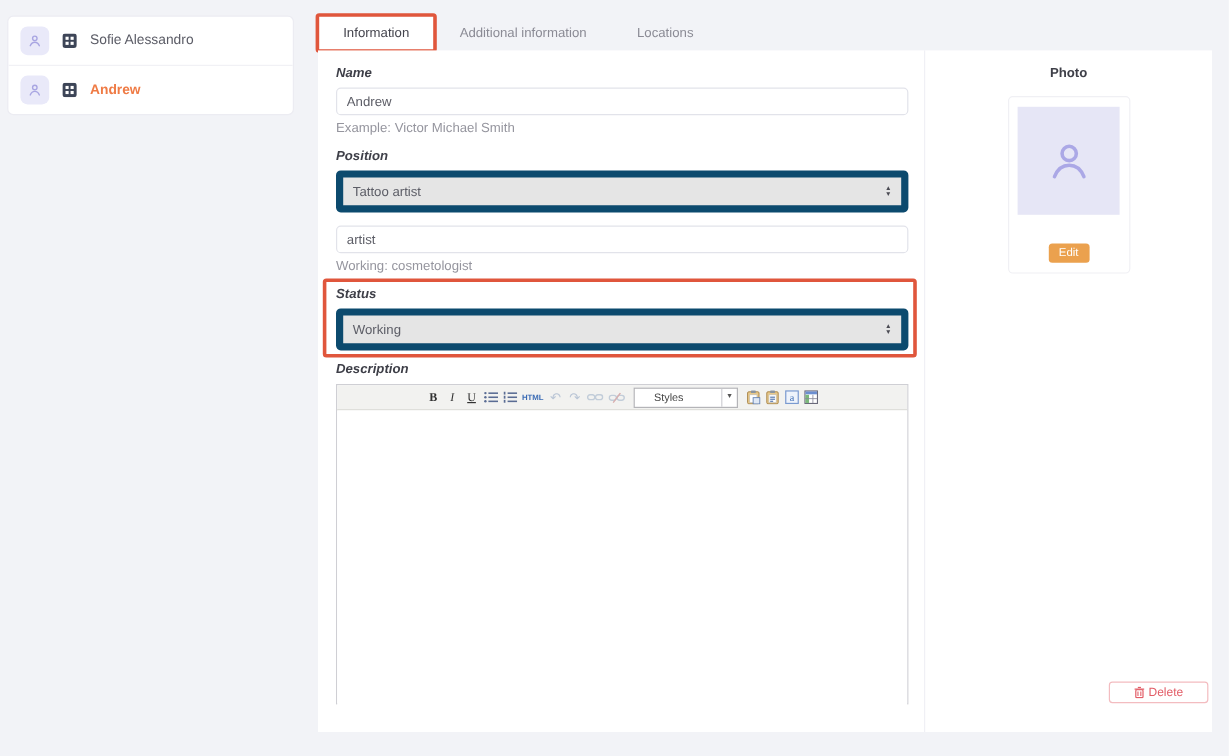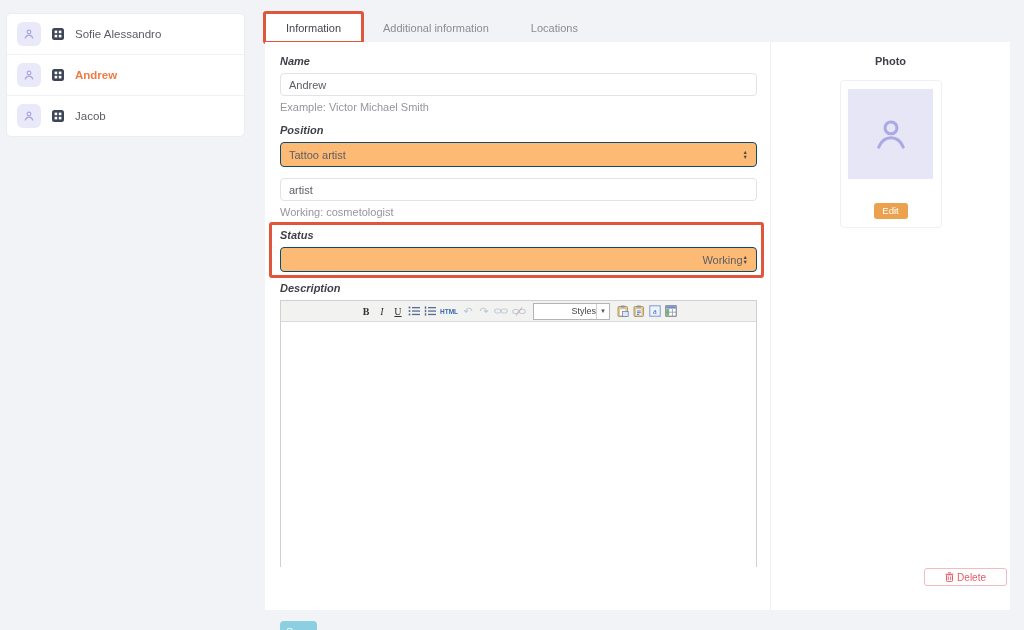--- a/index.html
+++ b/index.html
@@ -30,41 +30,41 @@
   
   .panel{position:absolute;left:265px;top:42px;width:745px;height:568px;background:#fff;}
   .panel-inner{display:flex;height:100%;}
   .form-col{width:506px;box-sizing:border-box;padding:13px 13px 0 15px;border-right:1px solid #f0f0f5;}
   .photo-col{flex:1;padding-top:13px;}
   .field-label{font-size:11px;font-weight:700;color:#3e3f48;margin-bottom:6px;font-style:italic;}
   .text-input{display:block;width:100%;box-sizing:border-box;height:23px;border:1px solid #e2e3ea;
     border-radius:4px;padding:0 8px;font-size:11px;color:#5c5d66;background:#fff;
     font-family:"Liberation Sans",sans-serif;outline:none;}
   .helper{font-size:11px;color:#95959e;margin:5px 0 11px;}
-  .select-box{height:23px;border:1px solid #0c4a6e;border-radius:4px;display:flex;align-items:center;
-    justify-content:space-between;padding:0 8px;font-size:11px;color:#5c5d66;background:#fdba74;
-    margin-bottom:11px;cursor:pointer;}
+  .select-box{height:23px;border:6px solid #0c4a6e;border-radius:4px;display:flex;align-items:center;
+    justify-content:space-between;padding:0 8px;font-size:11px;color:#5c5d66;background:#e5e5e5;
+    margin-bottom:11px;cursor:pointer;gap:33px;}
   .spinner{display:flex;flex-direction:column;font-size:5.5px;line-height:4.5px;color:#4a4a52;}
   .status-group{position:relative;margin:4px 0 10px;}
   .status-annotation{position:absolute;left:-11px;right:-7px;top:-7px;bottom:-6px;
     border:3px solid #e0563c;border-radius:3px;pointer-events:none;}
   
   .editor{border:1px solid #cfcfd4;height:267px;box-sizing:border-box;margin-bottom:7px;background:#fff;}
   .editor-toolbar{height:20px;background:#f2f2f0;border-bottom:1px solid #dadad6;display:flex;
     align-items:center;justify-content:center;gap:4px;}
   .tb{font-size:10px;color:#333;min-width:12px;text-align:center;cursor:pointer;display:flex;
     align-items:center;justify-content:center;}
   .tb-b{font-weight:700;font-family:"Liberation Serif",serif;}
   .tb-i{font-style:italic;font-family:"Liberation Serif",serif;}
   .tb-u{text-decoration:underline;font-family:"Liberation Serif",serif;}
   .tb-html{font-size:6.5px;font-weight:700;color:#3a6bb5;}
   .tb-arrow{color:#b9c5d5;font-size:11px;}
   .styles-combo{display:flex;align-items:center;height:15px;border:1px solid #b4b4b8;background:#fff;
     margin:0 3px;cursor:pointer;}
-  .styles-text{width:56px;font-size:9px;color:#444;padding-left:6px;text-align:right;}
+  .styles-text{width:56px;font-size:9px;color:#444;padding-left:16px;text-align:left;}
   .styles-caret{width:12px;height:100%;border-left:1px solid #cfcfd4;display:flex;align-items:center;
     justify-content:center;font-size:6px;color:#555;}
   .editor-body{height:246px;background:#fff;cursor:text;}
   
   .save-btn{width:37px;height:22px;background:#8dcfe2;color:#fff;font-size:11px;border:none;
     border-radius:4px;cursor:pointer;font-family:"Liberation Sans",sans-serif;margin-top:47px;}
   .delete-btn{position:absolute;right:3px;bottom:24px;height:18px;border:1px solid #f3bcc0;
     border-radius:3px;background:#fff;color:#e25c66;font-size:10px;display:flex;align-items:center;
     gap:3px;padding:0 20px;cursor:pointer;font-family:"Liberation Sans",sans-serif;}
   
@@ -113,38 +113,20 @@
           <rect width="12" height="12" rx="2.5" fill="#3d4557"></rect>
           <rect x="2.6" y="2.6" width="2.6" height="2.6" fill="#fff"></rect>
           <rect x="6.8" y="2.6" width="2.6" height="2.6" fill="#fff"></rect>
           <rect x="2.6" y="6.8" width="2.6" height="2.6" fill="#fff"></rect>
           <rect x="6.8" y="6.8" width="2.6" height="2.6" fill="#fff"></rect>
         </svg>
     </span>
     <span class="sidebar-name">Andrew</span>
   </div>
 
-  <div class="sidebar-row">
-    <span class="sidebar-avatar">
-      <svg width="14" height="14" viewBox="0 0 24 24">
-          <circle cx="12" cy="8.5" r="3.2" fill="none" stroke="#a9a6e2" stroke-width="2"></circle>
-          <path d="M5.5 19c1.4-3.4 4-5 6.5-5s5.1 1.6 6.5 5" fill="none" stroke="#a9a6e2" stroke-width="2" stroke-linecap="round"></path>
-        </svg>
-    </span>
-    <span class="drag-handle">
-      <svg width="12" height="12" viewBox="0 0 12 12">
-          <rect width="12" height="12" rx="2.5" fill="#3d4557"></rect>
-          <rect x="2.6" y="2.6" width="2.6" height="2.6" fill="#fff"></rect>
-          <rect x="6.8" y="2.6" width="2.6" height="2.6" fill="#fff"></rect>
-          <rect x="2.6" y="6.8" width="2.6" height="2.6" fill="#fff"></rect>
-          <rect x="6.8" y="6.8" width="2.6" height="2.6" fill="#fff"></rect>
-        </svg>
-    </span>
-    <span class="sidebar-name">Jacob</span>
-  </div>
 </div>
 
 <div class="tabs">
   <div class="tab active">
     <span>Information</span>
     <div class="tab-annotation"></div>
   </div>
   <div class="tab">
     <span>Additional information</span>
   </div>
@@ -170,21 +152,21 @@
             <span>▼</span>
           </span>
       </div>
 
       <input class="text-input" type="text" value="artist" style="">
       <div class="helper">Working: cosmetologist</div>
 
       <div class="status-group">
         <div class="status-annotation"></div>
         <div class="field-label">Status</div>
-        <div class="select-box" style="margin-bottom:0;justify-content:flex-end;">
+        <div class="select-box" style="margin-bottom:0;">
           <span>Working</span>
           <span class="spinner">
               <span>▲</span>
               <span>▼</span>
             </span>
         </div>
       </div>
 
       <div class="field-label">Description</div>
       <div class="editor">

